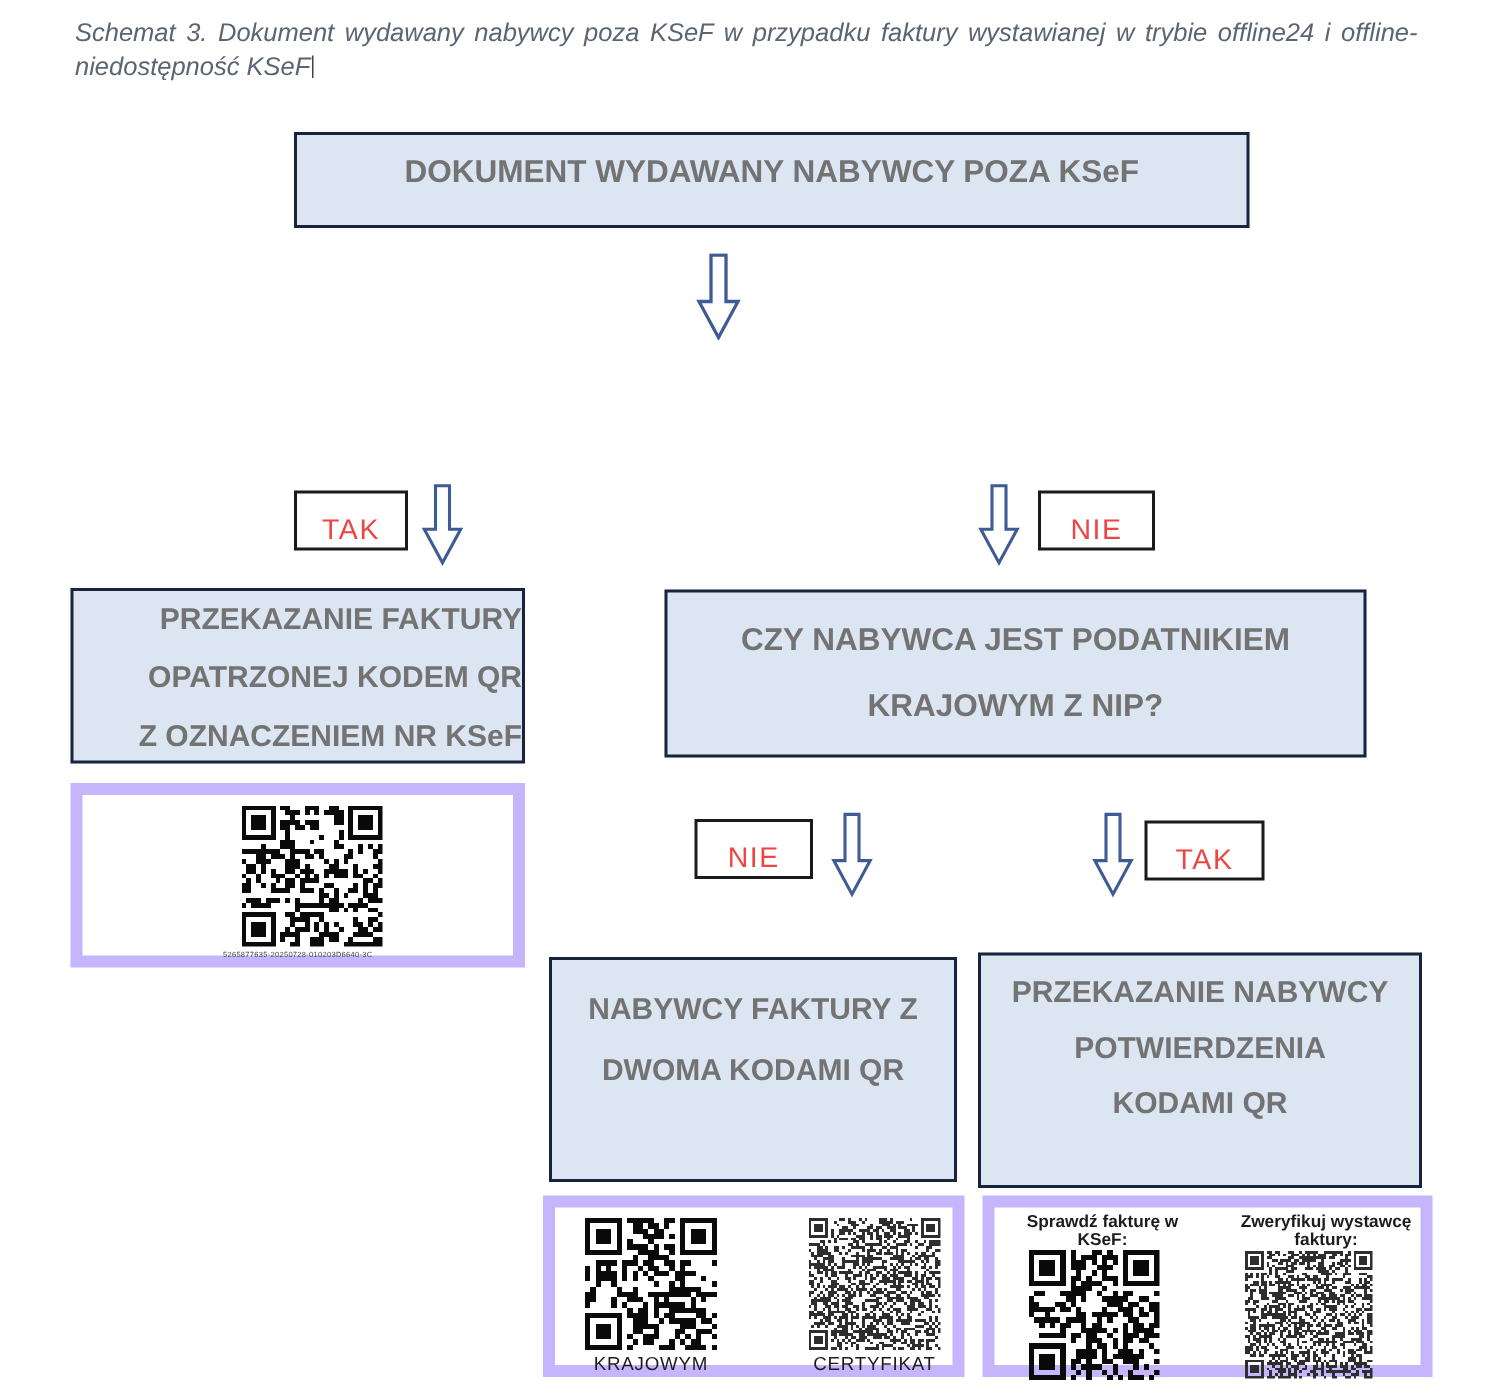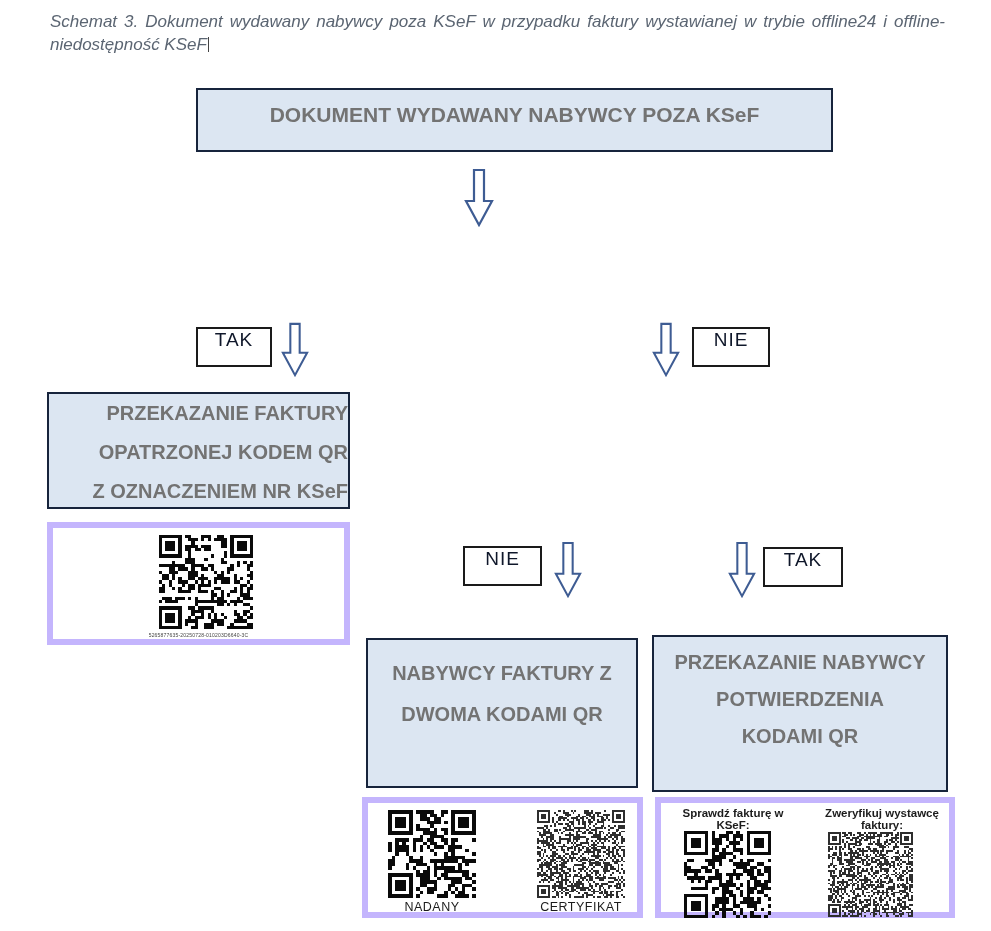--- a/index.html
+++ b/index.html
@@ -16,27 +16,27 @@
   .caption .l2{text-align:left;}
   .caret{display:inline-block;width:1px;height:15px;background:#444;vertical-align:-2px;margin-left:1px;}
   
   .fbox{
     position:absolute;background:#dce6f2;border:2px solid #17243c;
     box-sizing:border-box;text-align:center;color:#737373;
     font-weight:bold;
   }
   .label{
     position:absolute;background:#ffffff;border:2px solid #1a1a1a;
-    box-sizing:border-box;display:flex;align-items:flex-start;justify-content:center;
-    color:#0f172a;font-size:19px;letter-spacing:1px;
+    box-sizing:border-box;display:flex;align-items:flex-end;justify-content:center;
+    color:#ef4444;font-size:19px;letter-spacing:1px;
   }
   .arrow{position:absolute;}
   .arrow svg{display:block;}
   .panel{
-    position:absolute;background:#ffffff;border:6px solid #c4b5fd;
+    position:absolute;background:#ffffff;border:8px solid #c4b5fd;
     box-sizing:border-box;
   }
   .qr{position:absolute;}
   .qr svg{display:block;width:100%;height:100%;}
   .qrnum{
     position:absolute;font-size:5px;color:#444;width:100%;text-align:center;
     letter-spacing:0.2px;
   }
   .qrlabel{position:absolute;color:#1c1c1c;text-align:center;}
   .line{display:block;}
@@ -483,20 +483,24 @@
           <rect x="24" y="28" width="1" height="1"></rect>
           <rect x="25" y="28" width="1" height="1"></rect>
           <rect x="26" y="28" width="1" height="1"></rect>
           <rect x="27" y="28" width="1" height="1"></rect>
           <rect x="28" y="28" width="1" height="1"></rect>
         </svg>
       </div>
     <div class="qrnum" style="top:104px;">5265877635-20250728-010203D6640-3C</div>
   </div>
 
+  <div class="fbox" style="left:443px;top:393px;width:468px;height:112px;font-size:21px;line-height:44px;padding-top:10px;">
+    <span class="line">CZY NABYWCA JEST PODATNIKIEM</span>
+    <span class="line">KRAJOWYM Z NIP?</span>
+  </div>
 
   <div class="label" style="left:463px;top:546px;width:79px;height:40px;">
     <span>NIE</span>
   </div>
   <div class="arrow" style="left:554px;top:540px;">
     <svg width="28" height="60" viewBox="0 0 30 60">
         <path d="M10,1 H20 V34 H28 L15,58 L2,34 H10 Z" fill="#ffffff" stroke="#3e5c93" stroke-width="2.2" stroke-linejoin="miter"></path>
       </svg>
   </div>
 
@@ -834,21 +838,21 @@
           <rect x="14" y="24" width="1" height="1"></rect>
           <rect x="15" y="24" width="1" height="1"></rect>
           <rect x="16" y="24" width="1" height="1"></rect>
           <rect x="19" y="24" width="1" height="1"></rect>
           <rect x="20" y="24" width="1" height="1"></rect>
           <rect x="21" y="24" width="1" height="1"></rect>
           <rect x="22" y="24" width="1" height="1"></rect>
           <rect x="24" y="24" width="1" height="1"></rect>
         </svg>
       </div>
-    <div class="qrlabel" style="left:20px;top:97px;width:88px;font-size:12.5px;letter-spacing:0.5px;">NADANY</div>
+    <div class="qrlabel" style="left:20px;top:97px;width:88px;font-size:12.5px;letter-spacing:0.5px;">KRAJOWYM</div>
     <div class="qr" style="left:169px;top:7px;width:88px;height:88px;">
         <svg viewBox="0 0 47 47" shape-rendering="crispEdges" fill="#2e2e2e" xmlns="http://www.w3.org/2000/svg">
           <rect x="0" y="0" width="1" height="1"></rect>
           <rect x="1" y="0" width="1" height="1"></rect>
           <rect x="2" y="0" width="1" height="1"></rect>
           <rect x="3" y="0" width="1" height="1"></rect>
           <rect x="4" y="0" width="1" height="1"></rect>
           <rect x="5" y="0" width="1" height="1"></rect>
           <rect x="6" y="0" width="1" height="1"></rect>
           <rect x="11" y="0" width="1" height="1"></rect>

